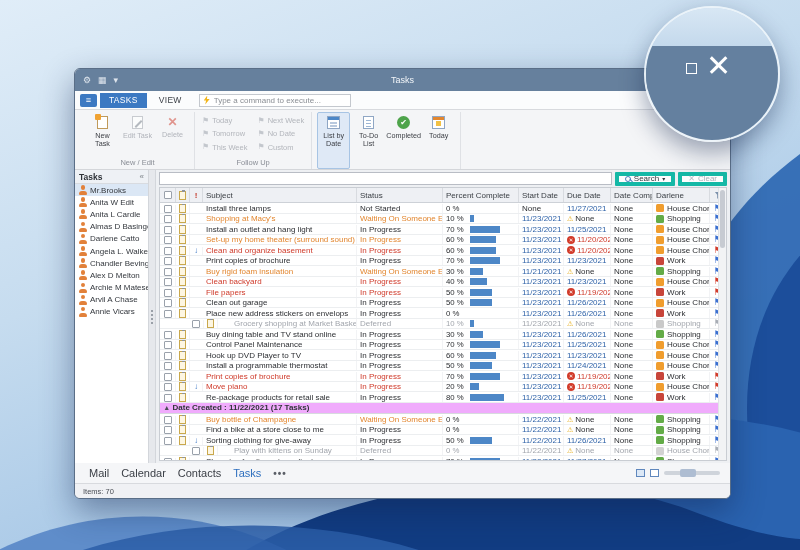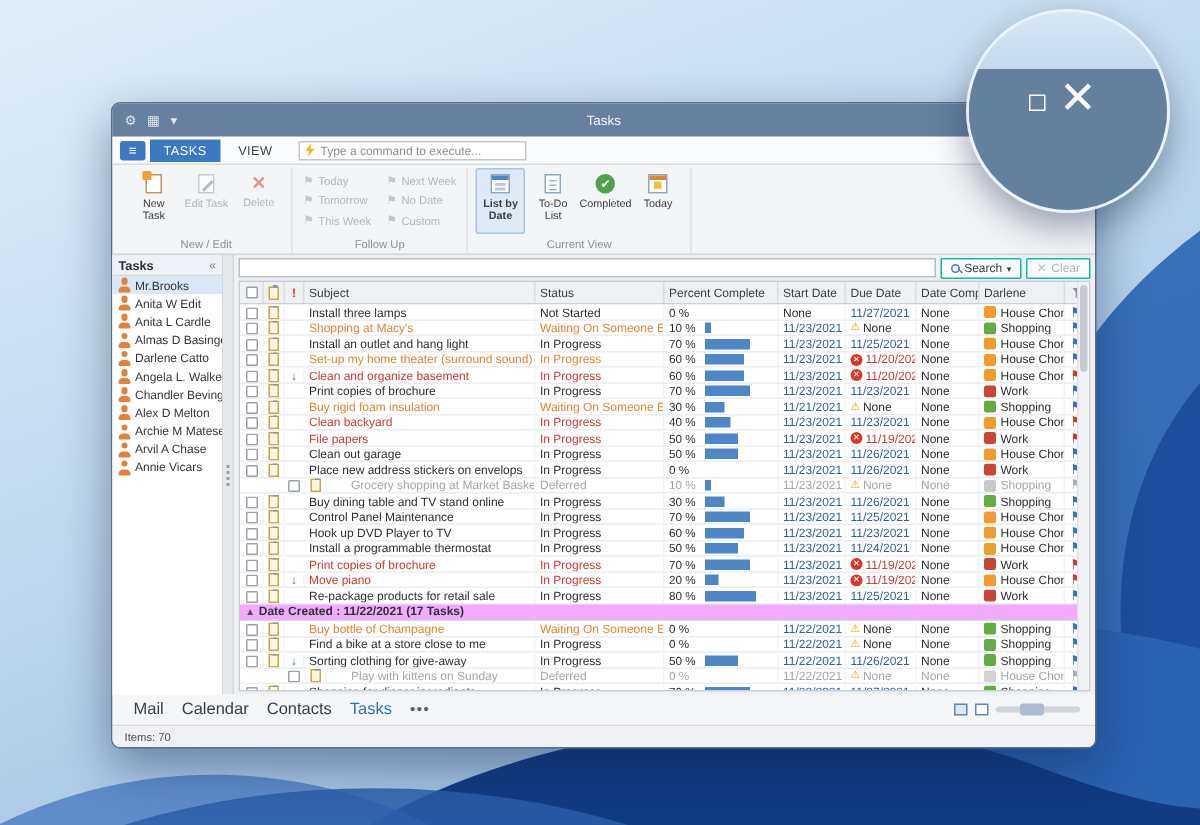--- a/index.html
+++ b/index.html
@@ -30,21 +30,21 @@
   .cmd-ph { font-size:8px; color:#8a8e94; white-space:nowrap; overflow:hidden; }
 
   
   .ribbon { height:60px; background:#f4f5f7; border-bottom:1px solid #d4d6da; display:flex; padding:2px 4px 0 6px; flex:0 0 auto; }
   .rgroup { display:flex; flex-direction:column; border-right:1px solid #dfe1e5; padding:0 5px; }
   .rg-buttons { flex:1; display:flex; align-items:stretch; gap:2px; }
   .rg-label { text-align:center; font-size:7.5px; color:#8a8e96; padding:2px 2px 2px; white-space:nowrap; }
   .lg-btn { width:33px; display:flex; flex-direction:column; align-items:center; justify-content:flex-start;
     gap:3px; padding:4px 1px 1px; border-radius:2px; font-size:7.2px; color:#3b3e44; text-align:center; line-height:1.15; }
   .lg-btn.disabled { color:#b0b3ba; }
-  .lg-btn.selected { background:#dfe9f6; border:1px solid #a7c4e4; padding:3px 0 0;font-weight:bold; }
+  .lg-btn.selected { background:#dfe9f6; border:1px solid #a7c4e4; padding:3px 0 0; }
   .ic-newtask { width:11px; height:13px; background:#fff; border:1px solid #c09a5a; position:relative; }
   .ic-newtask::after { content:""; position:absolute; left:-3px; top:-3px; width:6px; height:6px; background:#f0a232; border-radius:1px; }
   .ic-edittask { width:11px; height:13px; background:#fff; border:1px solid #b6bac0; position:relative; opacity:.7; }
   .ic-edittask::after { content:""; position:absolute; left:1px; top:6px; width:9px; height:2px; background:#9aa0a8; transform:rotate(-45deg); }
   .ic-delete { font-size:12px; color:#d04638; line-height:1; font-weight:bold; opacity:.55; }
   .ic-listbydate { width:13px; height:13px; background:#fff; border:1px solid #8fa6c4; position:relative; }
   .ic-listbydate::before { content:""; position:absolute; top:0; left:0; right:0; height:3px; background:#4d87c7; }
   .ic-listbydate::after { content:""; position:absolute; top:5px; left:2px; right:2px; height:1.5px; background:#b9c9de; box-shadow:0 3px 0 #b9c9de; }
   .ic-todo { width:11px; height:13px; background:#fff; border:1px solid #8fa6c4; position:relative; }
   .ic-todo::before { content:""; position:absolute; top:2.5px; left:2px; right:2px; height:1.5px; background:#9db6d4; box-shadow:0 3px 0 #9db6d4, 0 6px 0 #9db6d4; }
@@ -70,21 +70,21 @@
   .person-ico::before { content:""; position:absolute; top:0; left:2.5px; width:4.5px; height:4.5px; border-radius:50%; background:#e2813a; }
   .person-ico::after { content:""; position:absolute; bottom:0; left:.5px; width:8px; height:4px; border-radius:3px 3px 1px 1px; background:#e2813a; }
   .splitter { width:7px; background:#e6e8ec; border-right:1px solid #d3d6db; display:flex; align-items:center; justify-content:center; }
   .grip { width:2px; height:14px; background:repeating-linear-gradient(#9aa0a8 0 2px, transparent 2px 4px); }
 
   .main { flex:1; display:flex; flex-direction:column; min-width:0; }
   .searchrow { height:17px; display:flex; align-items:center; gap:3px; padding:2px 3px; }
   .search-input { flex:1; height:13px; border:1px solid #b9bdc5; background:#fff; font-size:8px; padding:0 3px;
     font-family:"Liberation Sans", sans-serif; }
   .btn { height:14px; display:flex; align-items:center; gap:3px; padding:0 6px; background:#fdfdfe;
-    border:1px solid #14b8a6; font-size:8px; color:#33373d; border-radius:1px; white-space:nowrap; }
+    border:4px solid #14b8a6; font-size:8px; color:#33373d; border-radius:1px; white-space:nowrap; }
   .btn.disabled { color:#aab0b8; }
   .mag-ico { width:6px; height:6px; border:1.4px solid #4a7dbb; border-radius:50%; position:relative; flex:0 0 auto; }
   .mag-ico::after { content:""; position:absolute; width:4px; height:1.4px; background:#4a7dbb; transform:rotate(45deg); right:-3px; bottom:-1px; }
   .clear-x { color:#b8bdc4; font-size:8px; line-height:1; }
   .dd { font-size:6px; color:#6a7widt0; }
 
   .gridwrap { position:relative; flex:1; margin:0 3px 2px 3px; background:#fff; border:1px solid #c9cdd3; overflow:hidden;
     display:flex; flex-direction:column; }
   .ghead { display:flex; height:15px; background:#eef0f4; border-bottom:1px solid #cdd1d7; font-size:8px; color:#3c4046; flex:0 0 auto; }
   .h { display:flex; align-items:center; padding:0 3px; border-right:1px solid #d8dbe0; white-space:nowrap; overflow:hidden; }
@@ -259,21 +259,20 @@
           </div>
           <div class="lg-btn">
             <span class="ic-completed">✔</span>
             <span>Completed</span>
           </div>
           <div class="lg-btn">
             <span class="ic-today"></span>
             <span>Today</span>
           </div>
         </div>
-        <div class="rg-label">Current View</div>
       </div>
     </div>
 
     <div class="wbody">
       <div class="sidebar">
         <div class="sb-head">
           <span>Tasks</span>
           <span class="sb-arrows">«</span>
         </div>
         <div>

